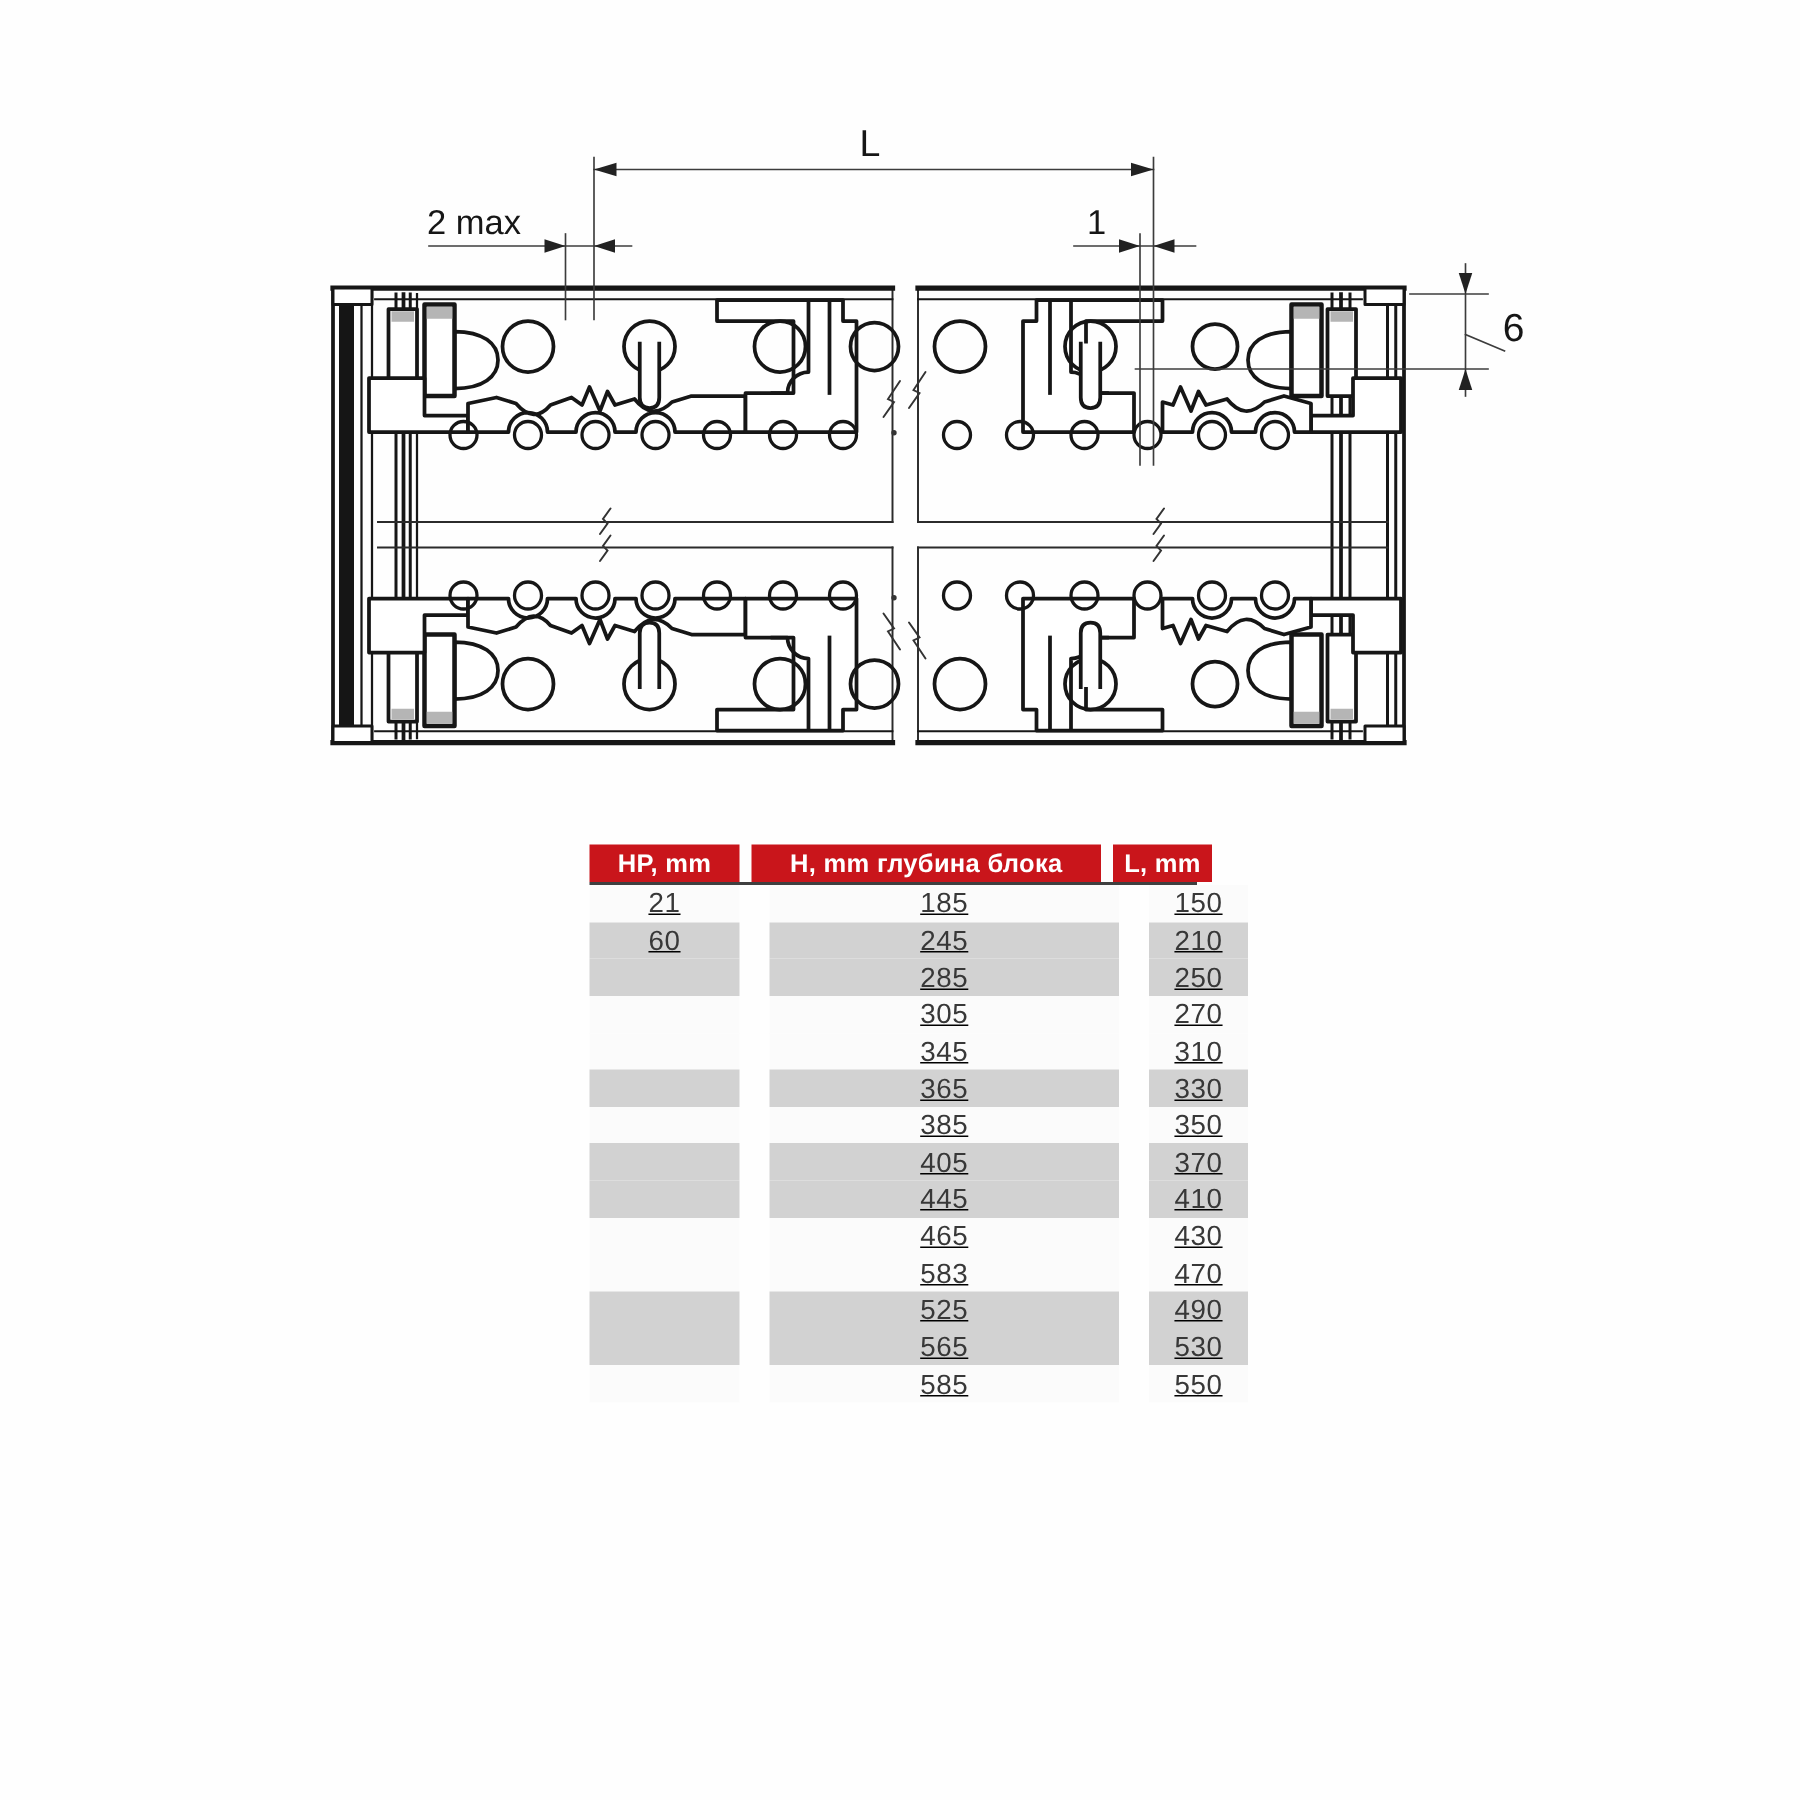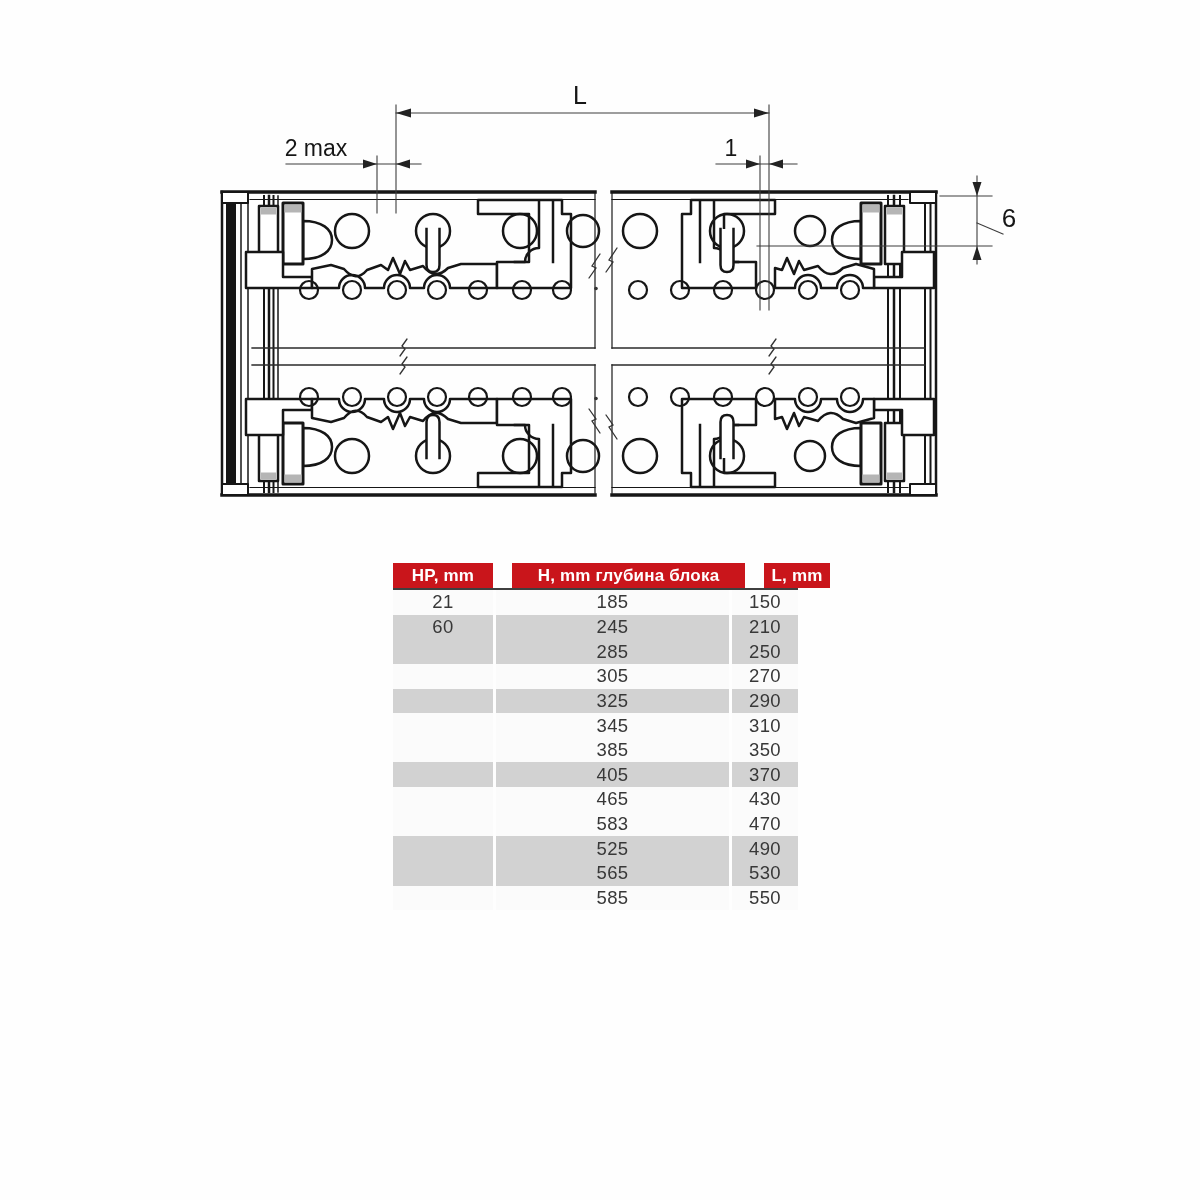--- a/index.html
+++ b/index.html
@@ -3,26 +3,26 @@
 <meta charset="utf-8">
 <style>
   html,body{margin:0;padding:0;background:#ffffff;}
   .stage{position:relative;width:1200px;height:1200px;background:#fefefe;overflow:hidden;
          font-family:"Liberation Sans",sans-serif;}
   .drawing-wrap{position:absolute;left:0;top:0;width:1200px;height:560px;}
   svg text{font-family:"Liberation Sans",sans-serif;fill:#161616;}
 
   
   .spec-table{position:absolute;left:393px;top:563px;width:405px;}
-  .thead{display:grid;grid-template-columns:100px 233px 66px;column-gap:19px;height:25px;}
+  .thead{display:grid;grid-template-columns:100px 233px 66px;column-gap:8px;height:25px;}
   .thead .hcell{background:var(--header-bg,#c9151b);color:var(--header-text,#fff);
     display:flex;align-items:center;justify-content:center;
     font-size:17px;font-weight:bold;letter-spacing:.2px;}
   .header-line{height:2px;background:#3f3f3f;}
-  .trow{display:grid;grid-template-columns:100px 233px 66px;column-gap:3px;height:24.65px;}
+  .trow{display:grid;grid-template-columns:100px 233px 66px;column-gap:20px;height:24.65px;text-decoration:underline;}
   .trow .cell{background:var(--row-bg,#fbfbfb);display:flex;align-items:center;justify-content:center;
     font-size:18.5px;color:var(--cell-text,#383838);letter-spacing:.4px;}
   .trow.stripe .cell{background:var(--stripe-bg,#d2d2d2);}
 </style>
 </head>
 <body>
 
 <div class="stage">
 
   <div class="drawing-wrap">
@@ -192,40 +192,45 @@
         <div class="trow stripe">
           <div class="cell"></div>
           <div class="cell">285</div>
           <div class="cell">250</div>
         </div>
         <div class="trow">
           <div class="cell"></div>
           <div class="cell">305</div>
           <div class="cell">270</div>
         </div>
-        <div class="trow stripe">
-          <div class="cell"></div>
-          <div class="cell">325</div>
-          <div class="cell">290</div>
-        </div>
         <div class="trow">
           <div class="cell"></div>
           <div class="cell">345</div>
           <div class="cell">310</div>
         </div>
+        <div class="trow stripe">
+          <div class="cell"></div>
+          <div class="cell">365</div>
+          <div class="cell">330</div>
+        </div>
         <div class="trow">
           <div class="cell"></div>
           <div class="cell">385</div>
           <div class="cell">350</div>
         </div>
         <div class="trow stripe">
           <div class="cell"></div>
           <div class="cell">405</div>
           <div class="cell">370</div>
         </div>
+        <div class="trow stripe">
+          <div class="cell"></div>
+          <div class="cell">445</div>
+          <div class="cell">410</div>
+        </div>
         <div class="trow">
           <div class="cell"></div>
           <div class="cell">465</div>
           <div class="cell">430</div>
         </div>
         <div class="trow">
           <div class="cell"></div>
           <div class="cell">583</div>
           <div class="cell">470</div>
         </div>

